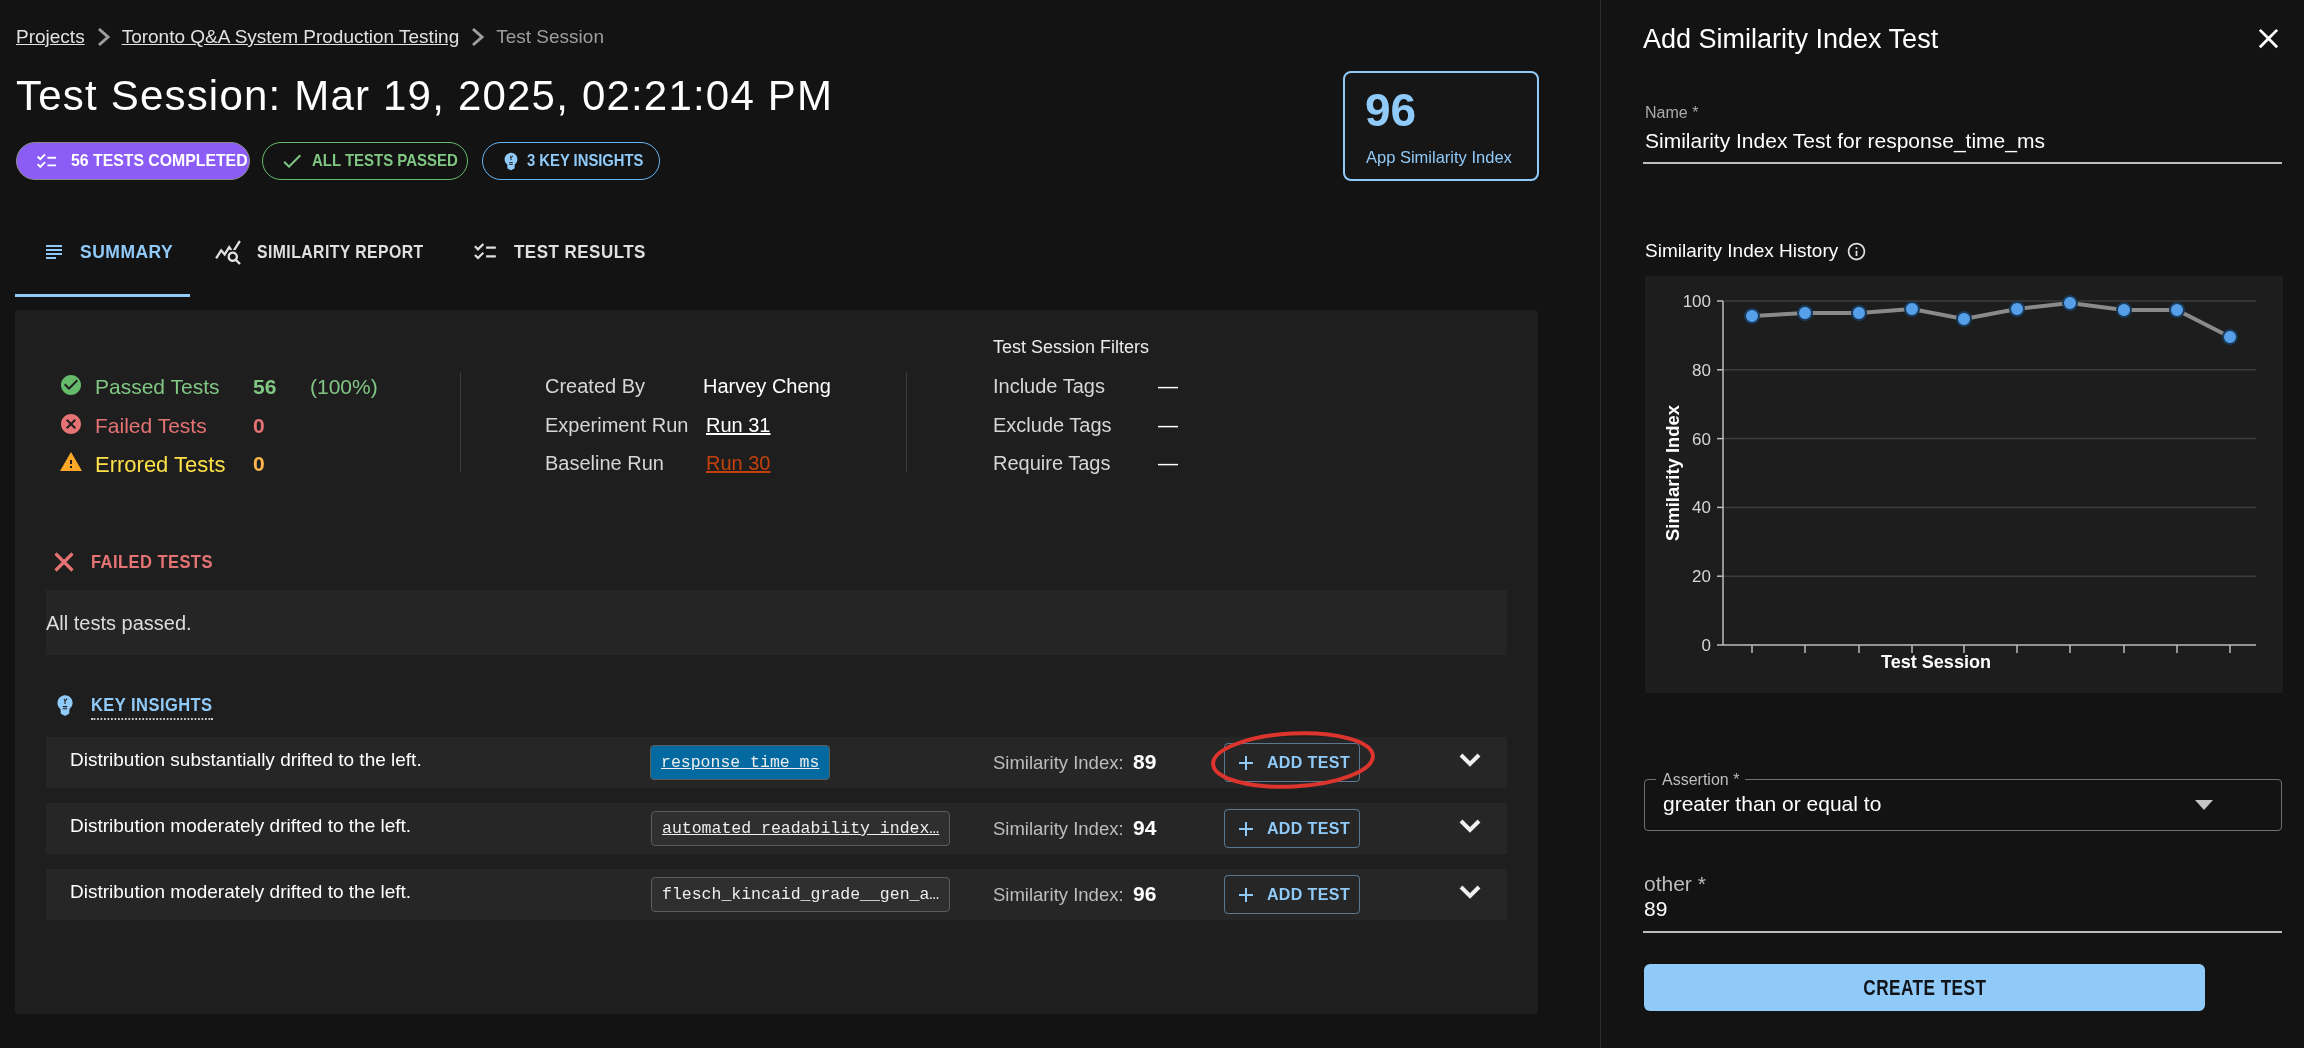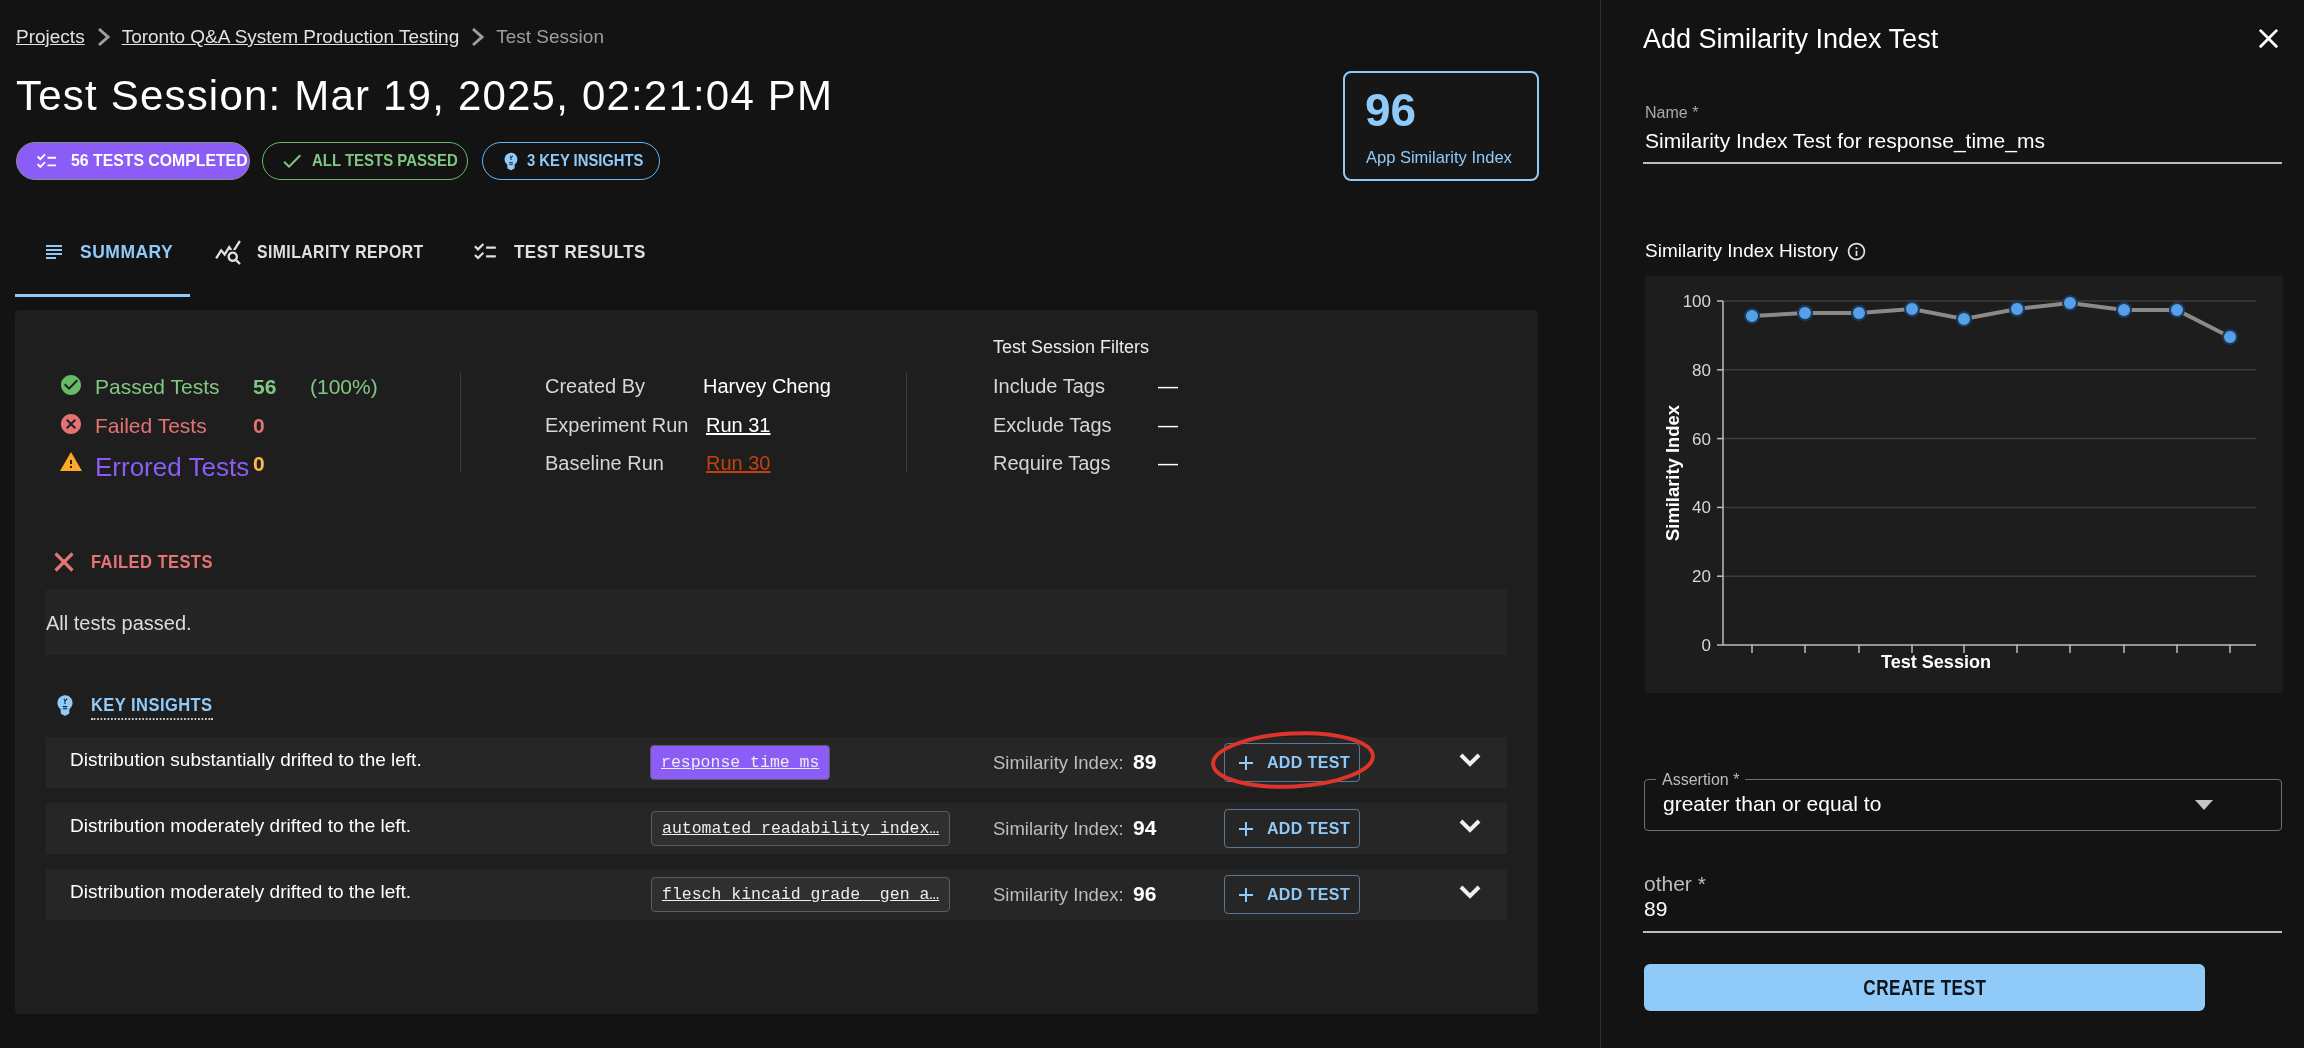--- a/index.html
+++ b/index.html
@@ -70,21 +70,21 @@
 
 <svg class="ic" width="24" height="24" viewBox="0 0 24 24" style="left:59px; top:412px; fill:#e57373;">
     <path d="M12 2C6.47 2 2 6.47 2 12s4.47 10 10 10 10-4.47 10-10S17.53 2 12 2zm5 13.59L15.59 17 12 13.41 8.41 17 7 15.59 10.59 12 7 8.41 8.41 7 12 10.59 15.59 7 17 8.41 13.41 12 17 15.59z"></path>
   </svg>
 <div class="abs" style="left:95px; top:414px; font-size:21px; color:#e57373;">Failed Tests</div>
 <div class="abs" style="left:253px; top:414px; font-size:21px; font-weight:bold; color:#e57373;">0</div>
 
 <svg class="ic" width="24" height="24" viewBox="0 0 24 24" style="left:59px; top:450px; fill:#ffa726;">
     <path d="M1 21h22L12 2 1 21zm12-3h-2v-2h2v2zm0-4h-2v-4h2v4z"></path>
   </svg>
-<div class="abs" style="left:95px; top:452px; font-size:26px; color:#8b5cf6;">Errored Tests</div>
+<div class="abs" style="left:95px; top:452px; font-size:22px; color:#fde047;">Errored Tests</div>
 <div class="abs" style="left:253px; top:452px; font-size:21px; font-weight:bold; color:#ffb74d;">0</div>
 
 <div class="abs" style="left:460px; top:372px; width:1px; height:100px; background:#3c3c3c;"></div>
 <div class="abs" style="left:906px; top:372px; width:1px; height:100px; background:#3c3c3c;"></div>
 
 <div class="abs" style="left:545px; top:375px; font-size:20px; color:#d6d6d6;">Created By</div>
 <div class="abs" style="left:703px; top:375px; font-size:20px; color:#fff;">Harvey Cheng</div>
 <div class="abs" style="left:545px; top:414px; font-size:20px; color:#d6d6d6;">Experiment Run</div>
 <div class="abs" style="left:706px; top:414px; font-size:20px; color:#fff; text-decoration:underline;">Run 31</div>
 <div class="abs" style="left:545px; top:452px; font-size:20px; color:#d6d6d6;">Baseline Run</div>
@@ -115,28 +115,28 @@
 <div class="abs" style="left:91px; top:694px; font-size:19px; font-weight:bold; color:#90caf9; letter-spacing:.5px; border-bottom:2px dotted #cfcfcf; padding-bottom:2px; transform:scaleX(.87); transform-origin:left top;">KEY INSIGHTS</div>
 
 <div class="abs" style="left:46px; top:737px; width:1461px; height:51px; background:#262626;"></div>
 <div class="abs" style="left:46px; top:803px; width:1461px; height:51px; background:#262626;"></div>
 <div class="abs" style="left:46px; top:869px; width:1461px; height:51px; background:#262626;"></div>
 
 <div class="abs" style="left:70px; top:749px; font-size:19px; color:#fff;">Distribution substantially drifted to the left.</div>
 <div class="abs" style="left:70px; top:815px; font-size:19px; color:#fff;">Distribution moderately drifted to the left.</div>
 <div class="abs" style="left:70px; top:881px; font-size:19px; color:#fff;">Distribution moderately drifted to the left.</div>
 
-<div class="abs" style="left:650px; top:745px; height:35px; border:1px solid #5c5c5c; border-radius:4px; background:#8b5cf6; display:flex; align-items:center; padding:0 10px; font-family:'Liberation Mono',monospace; font-size:16.5px; color:#eee;">
+<div class="abs" style="left:650px; top:745px; height:35px; border:1px solid #5c5c5c; border-radius:4px; background:#0369a1; display:flex; align-items:center; padding:0 10px; font-family:'Liberation Mono',monospace; font-size:16.5px; color:#eee;">
     <span style="text-decoration:underline;">response_time_ms</span>
   </div>
 <div class="abs" style="left:651px; top:811px; height:35px; border:1px solid #5c5c5c; border-radius:4px; background:#2f2f2f; display:flex; align-items:center; padding:0 10px; font-family:'Liberation Mono',monospace; font-size:16.5px; color:#eee;">
     <span style="text-decoration:underline;">automated_readability_index…</span>
   </div>
 <div class="abs" style="left:651px; top:877px; height:35px; border:1px solid #5c5c5c; border-radius:4px; background:#2f2f2f; display:flex; align-items:center; padding:0 10px; font-family:'Liberation Mono',monospace; font-size:16.5px; color:#eee;">
-    <span style="text-decoration:underline;">flesch_kincaid_grade__gen_a…</span>
+    <span style="">flesch_kincaid_grade__gen_a…</span>
   </div>
 
 <div class="abs" style="left:993px; top:752px; font-size:18.5px; color:#bdbdbd;">Similarity Index:</div>
 <div class="abs" style="left:1133px; top:750px; font-size:21px; font-weight:bold; color:#fff;">89</div>
 <div class="abs" style="left:993px; top:818px; font-size:18.5px; color:#bdbdbd;">Similarity Index:</div>
 <div class="abs" style="left:1133px; top:816px; font-size:21px; font-weight:bold; color:#fff;">94</div>
 <div class="abs" style="left:993px; top:884px; font-size:18.5px; color:#bdbdbd;">Similarity Index:</div>
 <div class="abs" style="left:1133px; top:882px; font-size:21px; font-weight:bold; color:#fff;">96</div>
 
 <div class="abs" style="left:1224px; top:743px; width:136px; height:39px; border:1px solid rgba(144,202,249,.5); border-radius:4px; display:flex; align-items:center; justify-content:center; gap:9px;">

